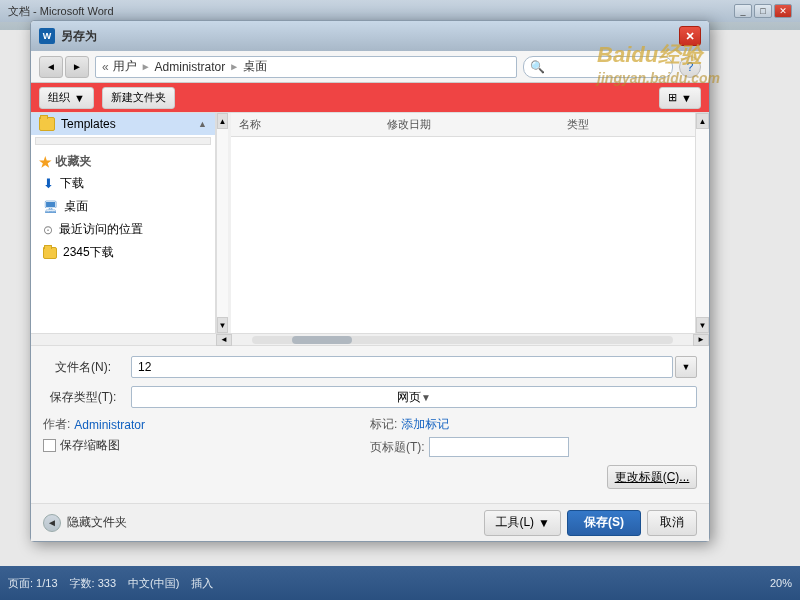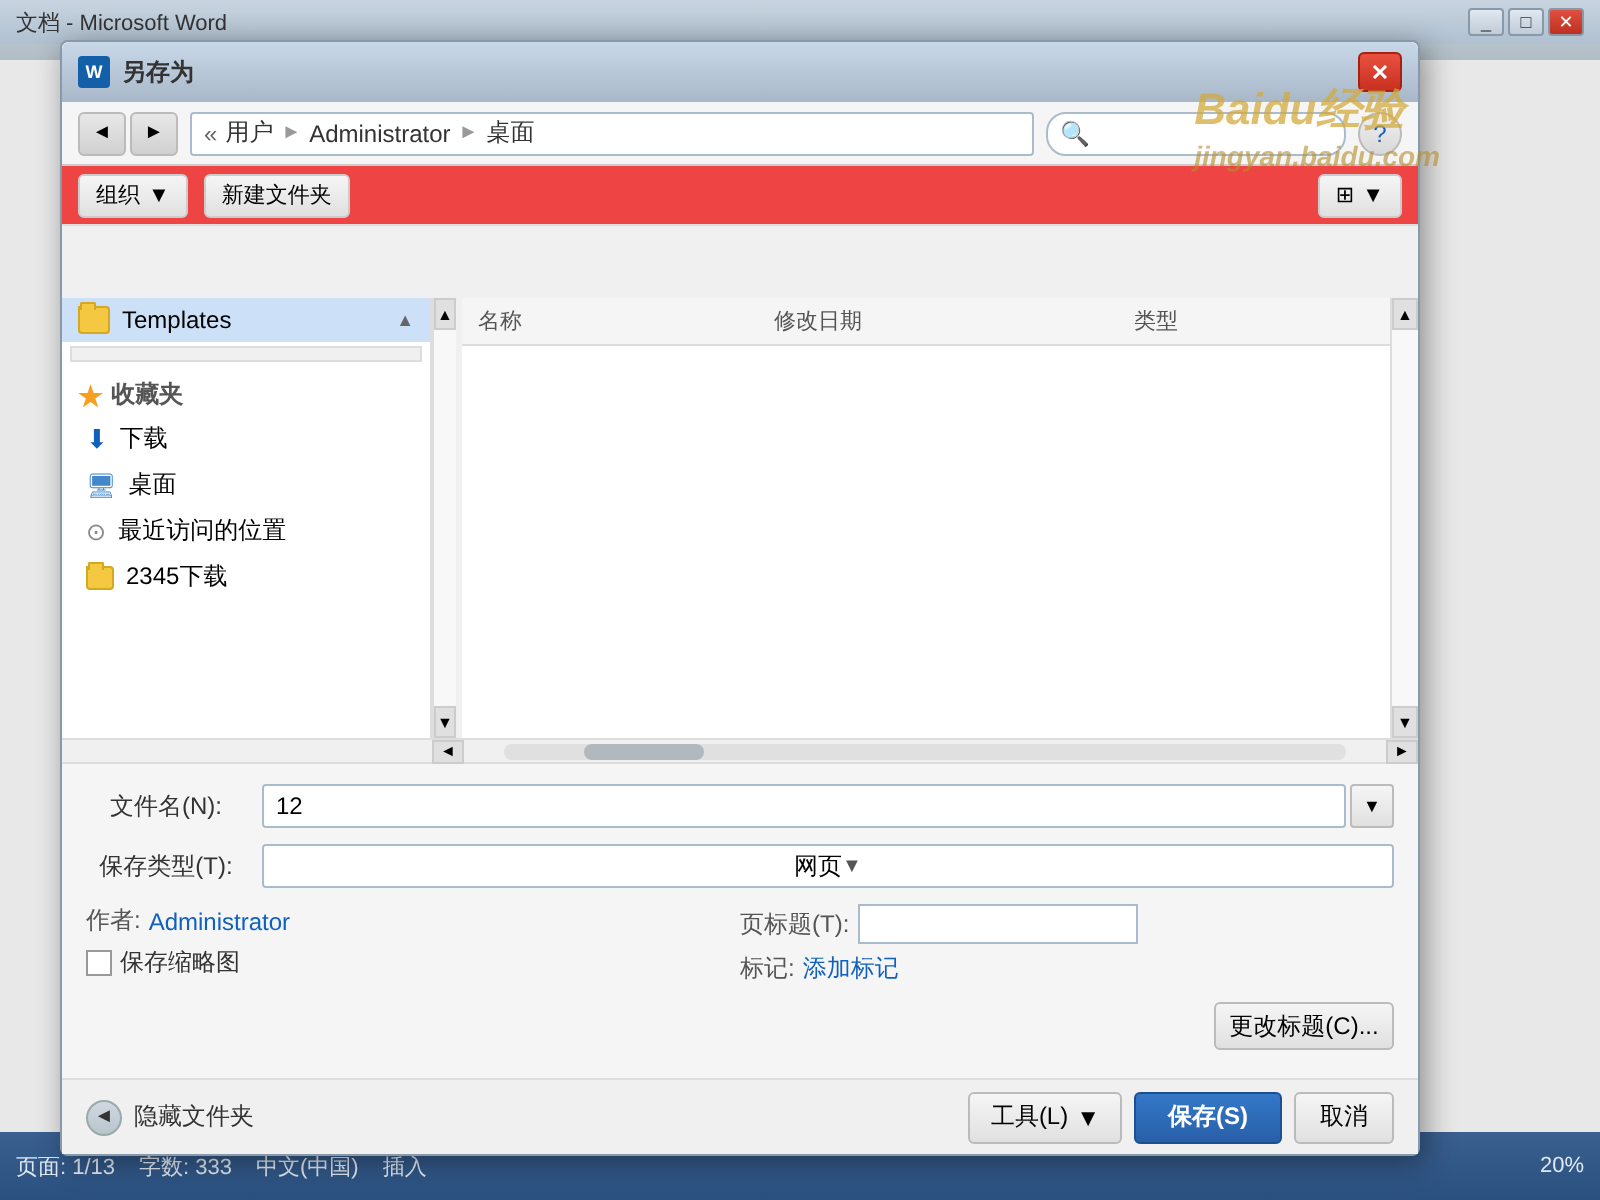--- a/index.html
+++ b/index.html
@@ -404,20 +404,21 @@
 
     .change-title-btn {
       width: 90px; height: 24px;
       background: linear-gradient(to bottom, #f5f5f5, #e0e0e0);
       border: 1px solid #bbb;
       border-radius: 3px;
       font-size: 12px;
       cursor: pointer;
       display: flex; align-items: center; justify-content: center;
       margin-left: auto;
+      text-decoration: underline;
     }
 
     
     .bottom-bar {
       height: 38px;
       background: #f0f0f0;
       border-top: 1px solid #ddd;
       display: flex;
       align-items: center;
       justify-content: space-between;
@@ -593,21 +594,21 @@
       <span>新建文件夹</span>
     </div>
     <div style="margin-left:auto;">
       <div class="toolbar-btn">
         <span>⊞</span>
         <span>▼</span>
       </div>
     </div>
   </div>
 
-  <div style="display:flex; height:220px;margin-top:36px;">
+  <div style="display:flex; height:220px;">
 
     <div style="display:flex; width:200px;">
       <div class="left-panel" style="width:185px; overflow:hidden;">
 
         <div class="folder-item selected">
           <div class="folder-icon"></div>
           <span>Templates</span>
           <span style="margin-left:auto; color:#666; font-size:9px;">▲</span>
         </div>
 
@@ -693,26 +694,26 @@
           <span>作者:</span>
           <span class="meta-link">Administrator</span>
         </div>
         <div class="checkbox-row">
           <div class="checkbox-box"></div>
           <span>保存缩略图</span>
         </div>
       </div>
       <div class="meta-right">
         <div class="meta-item">
+          <span>标记:</span>
+          <span class="meta-link">添加标记</span>
+        </div>
+        <div class="meta-item">
           <span>页标题(T):</span>
           <input type="text" class="page-title-input" style="">
-        </div>
-        <div class="meta-item">
-          <span>标记:</span>
-          <span class="meta-link">添加标记</span>
         </div>
         <div style="display:flex; justify-content:flex-end; margin-top:4px;">
           <button class="change-title-btn">更改标题(C)...</button>
         </div>
       </div>
     </div>
   </div>
 
   <div class="bottom-bar">
     <div class="hide-panel-btn">

